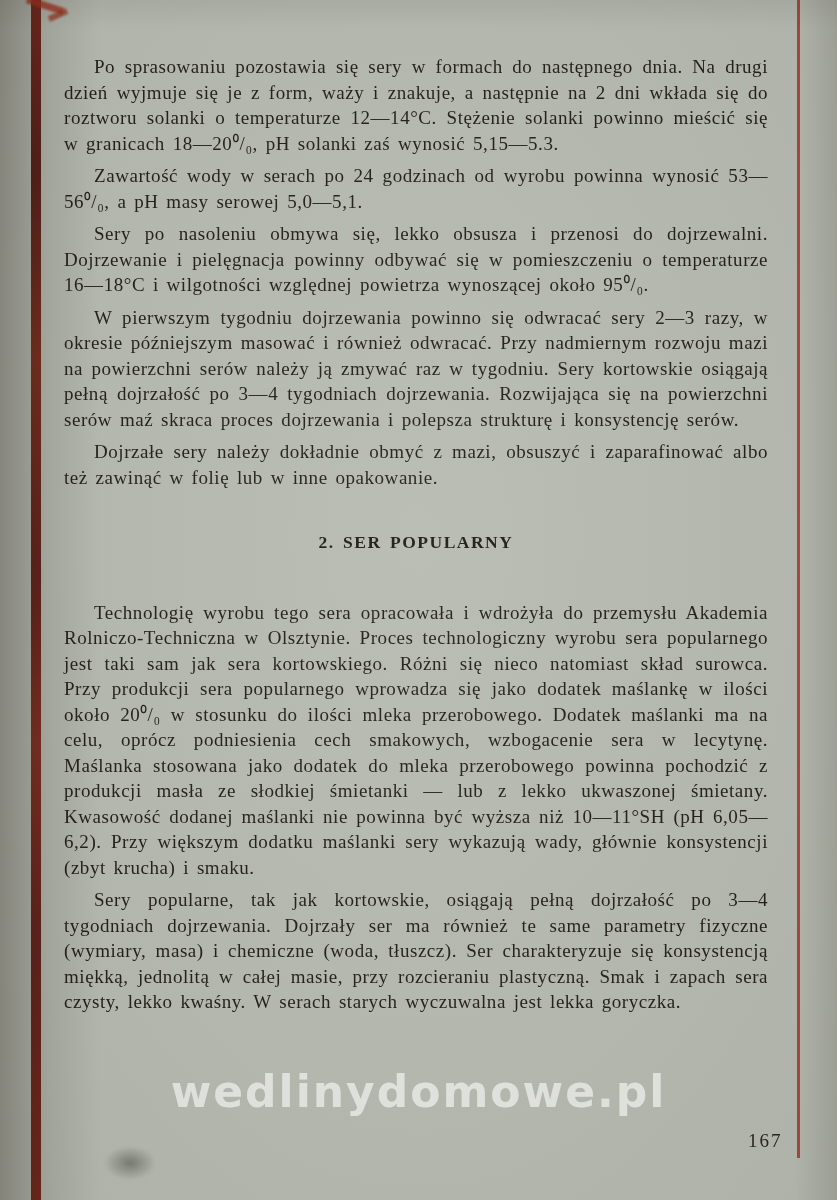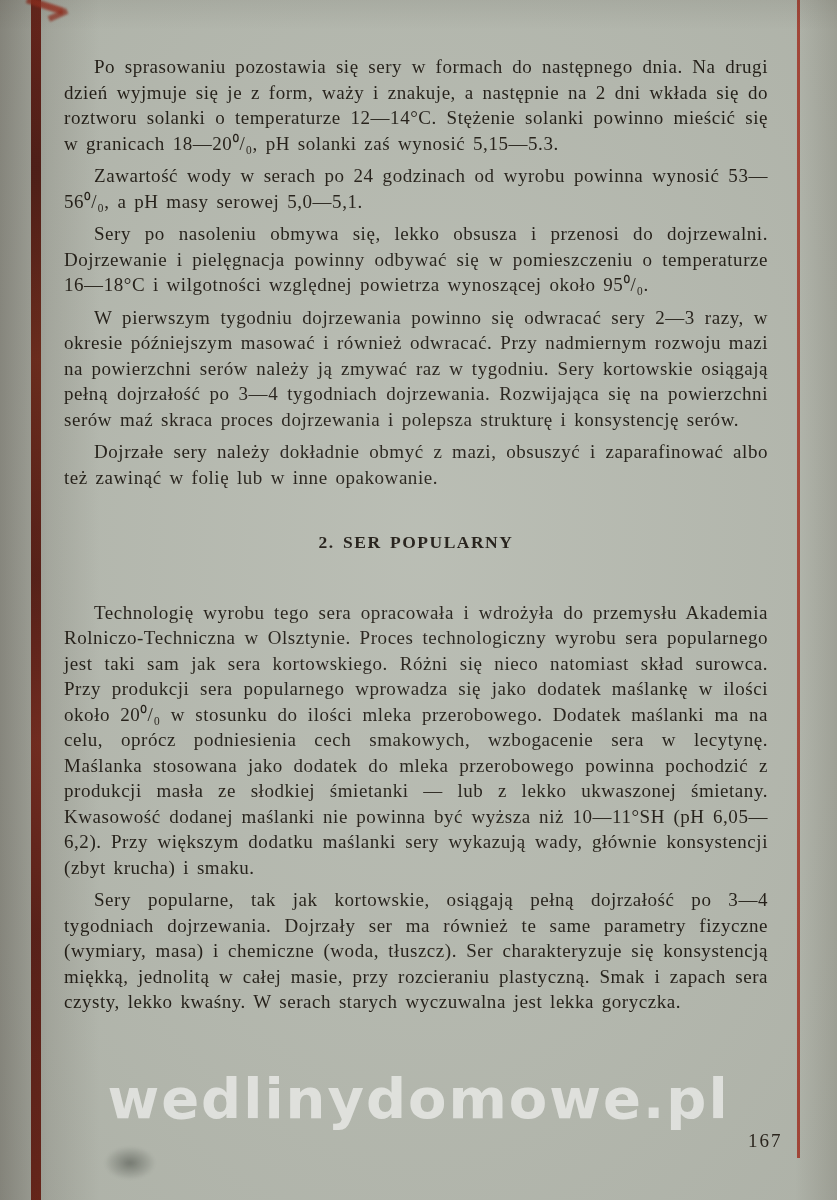--- a/index.html
+++ b/index.html
@@ -116,21 +116,21 @@
     margin: 40px 0 44px 0;
     color: #1d1812;
   }
   .watermark {
     position: absolute;
     left: 50%;
     transform: translateX(-50%);
     top: 1066px;
     font-family: "DejaVu Sans", sans-serif;
     font-weight: bold;
-    font-size: 56px;
+    font-size: 44px;
     letter-spacing: 2px;
     color: rgba(255,255,255,0.58);
     white-space: nowrap;
     z-index: 5;
     pointer-events: none;
     text-align: right;
   }
   .page-number {
     position: absolute;
     left: 748px;

